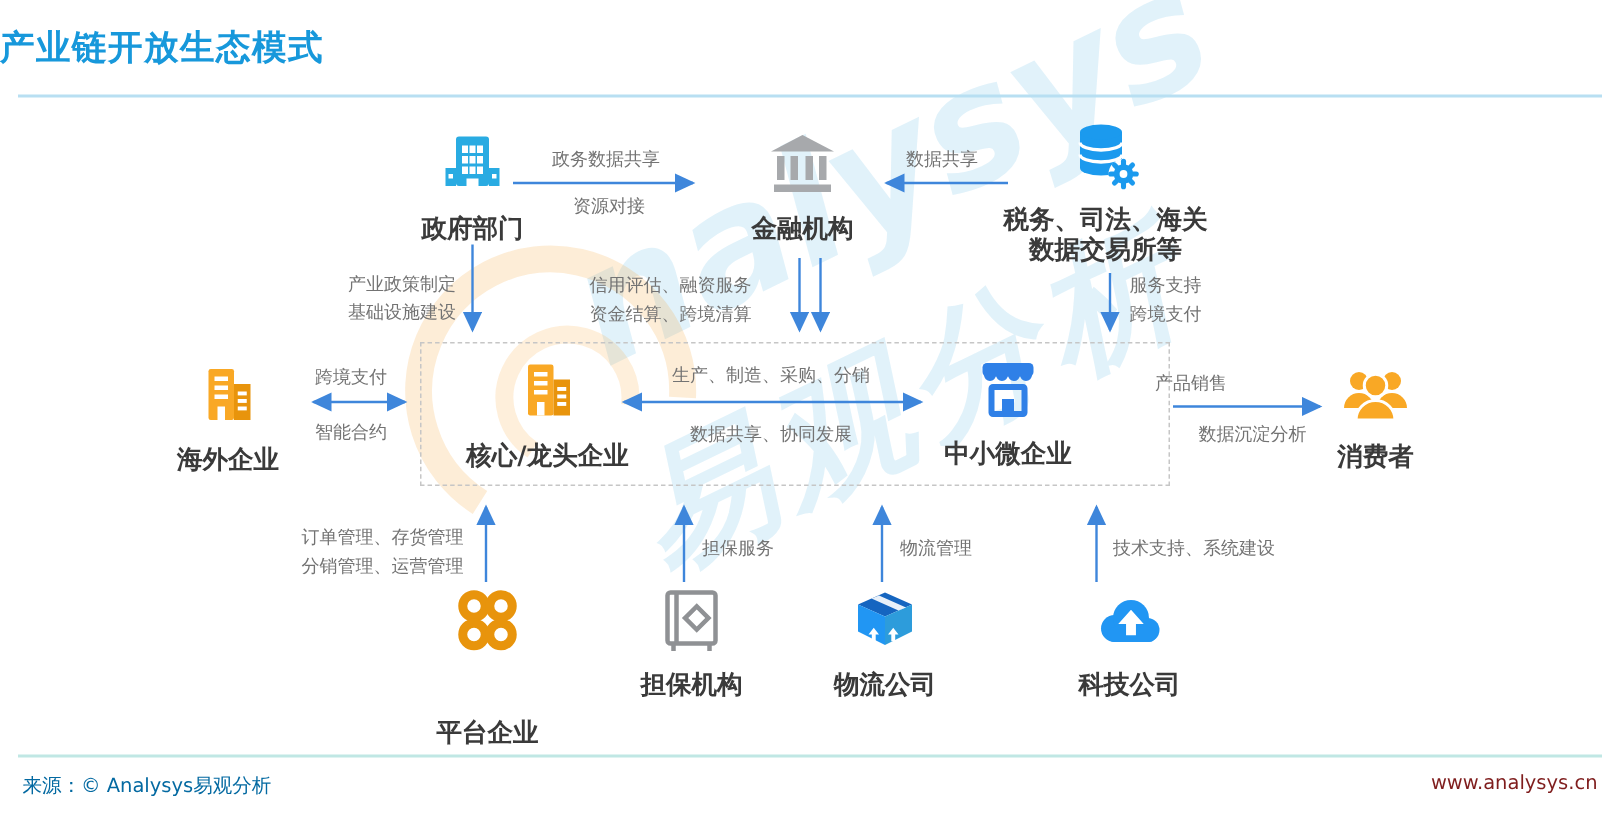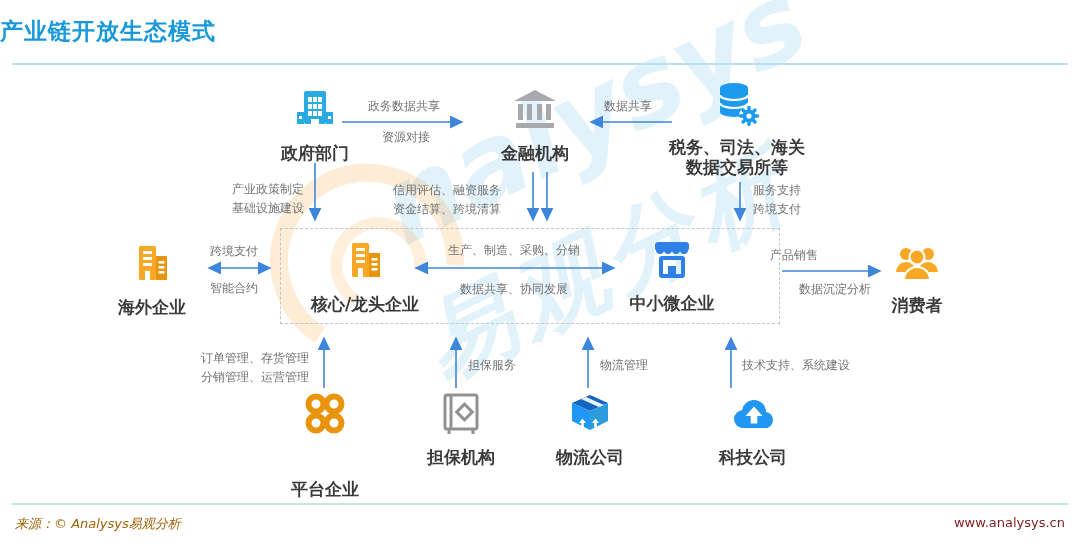--- a/index.html
+++ b/index.html
@@ -5,21 +5,21 @@
   * { margin:0; padding:0; box-sizing:border-box; }
   body { background:#ffffff; font-family:"DejaVu Sans","Liberation Sans",sans-serif; }
   .canvas { position:relative; width:1080px; height:558px; background:#fff; overflow:hidden; }
 
   .page-title { position:absolute; top:16px; left:0; width:100%; text-align:left;
     font-size:23px; font-weight:bold; color:#1798DB; letter-spacing:1px; }
   .rule { position:absolute; left:12px; right:12px; height:2px; }
   .rule-top { top:63px; background:#B8DFF2; }
   .rule-bottom { top:503px; background:#C0E7E4; }
 
-  .footer-src { position:absolute; left:15px; top:515px; font-size:13px; color:#a16207;font-style:italic; }
+  .footer-src { position:absolute; left:15px; top:515px; font-size:13px; color:#0369a1; }
   .footer-web { position:absolute; right:15px; top:515px; font-size:13px; color:#7f1d1d; }
 
   
   .wm { position:absolute; pointer-events:none; font-style:italic; font-weight:bold;
     color:rgba(41,161,219,0.14); white-space:nowrap; transform-origin:left center; z-index:0; }
   .wm-latin { left:388px; top:150px; font-size:108px; transform:rotate(-26deg); }
   .wm-cjk { left:428px; top:290px; font-size:92px; letter-spacing:8px; transform:rotate(-26deg); }
   .wm-swirl { position:absolute; left:250px; top:150px; z-index:0; pointer-events:none; }
 
   .edges-svg { position:absolute; left:0; top:0; z-index:1; }

